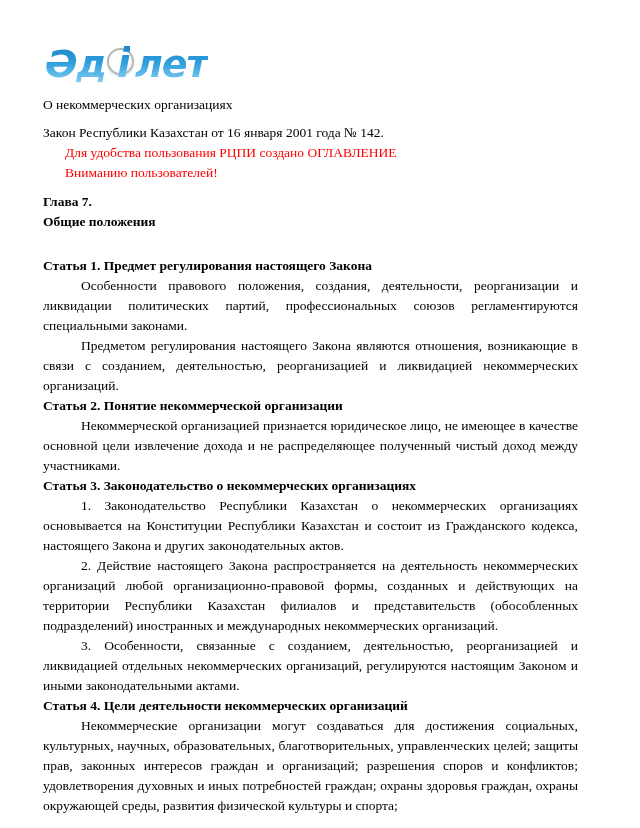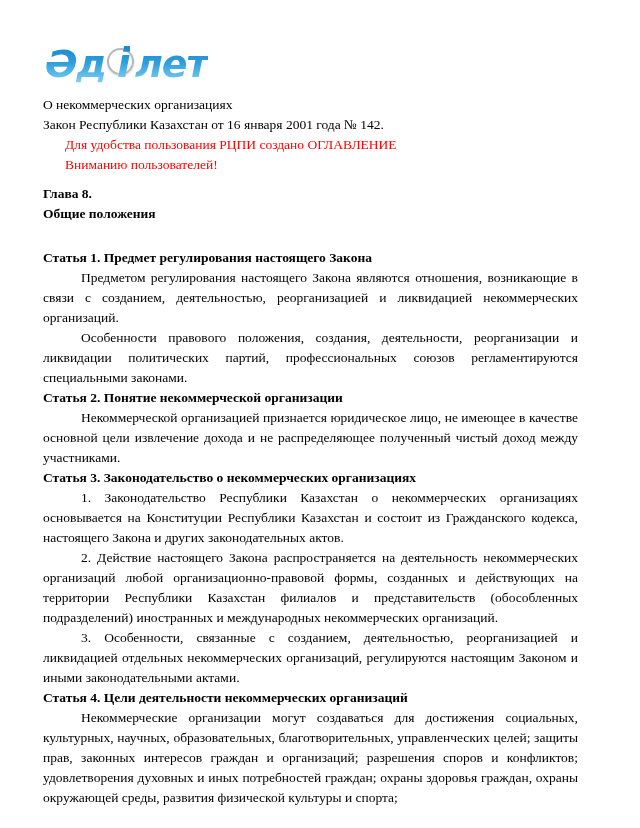--- a/index.html
+++ b/index.html
@@ -72,21 +72,21 @@
     font-size: 40px;
     line-height: 40px;
   }
 
   
   .doc-title {
     margin-top: 10px;
     font-weight: normal;
   }
   .law-line {
-    margin-top: 0;
+    margin-top: 8px;
   }
   .notice {
     color: #ff0000;
   }
   .notice p {
     padding-left: 22px;
   }
   .chapter {
     margin-top: 9px;
     font-weight: bold;
@@ -119,28 +119,28 @@
   <h1 class="doc-title">О некоммерческих организациях</h1>
 
   <p class="law-line">Закон Республики Казахстан от 16 января 2001 года № 142.</p>
 
   <div class="notice">
     <p>Для удобства пользования РЦПИ создано ОГЛАВЛЕНИЕ</p>
     <p>Вниманию пользователей!</p>
   </div>
 
   <div class="chapter">
-    <p>Глава 8.</p>
+    <p>Глава 7.</p>
     <p>Общие положения</p>
   </div>
 
   <section class="first-article">
     <h2 class="article-heading">Статья 1. Предмет регулирования настоящего Закона</h2>
+    <p class="para">Особенности правового положения, создания, деятельности, реорганизации и ликвидации политических партий, профессиональных союзов регламентируются специальными законами.</p>
     <p class="para">Предметом регулирования настоящего Закона являются отношения, возникающие в связи с созданием, деятельностью, реорганизацией и ликвидацией некоммерческих организаций.</p>
-    <p class="para">Особенности правового положения, создания, деятельности, реорганизации и ликвидации политических партий, профессиональных союзов регламентируются специальными законами.</p>
   </section>
 
   <section>
     <h2 class="article-heading">Статья 2. Понятие некоммерческой организации</h2>
     <p class="para">Некоммерческой организацией признается юридическое лицо, не имеющее в качестве основной цели извлечение дохода и не распределяющее полученный чистый доход между участниками.</p>
   </section>
 
   <section>
     <h2 class="article-heading">Статья 3. Законодательство о некоммерческих организациях</h2>
     <p class="para">1. Законодательство Республики Казахстан о некоммерческих организациях основывается на Конституции Республики Казахстан и состоит из Гражданского кодекса, настоящего Закона и других законодательных актов.</p>

